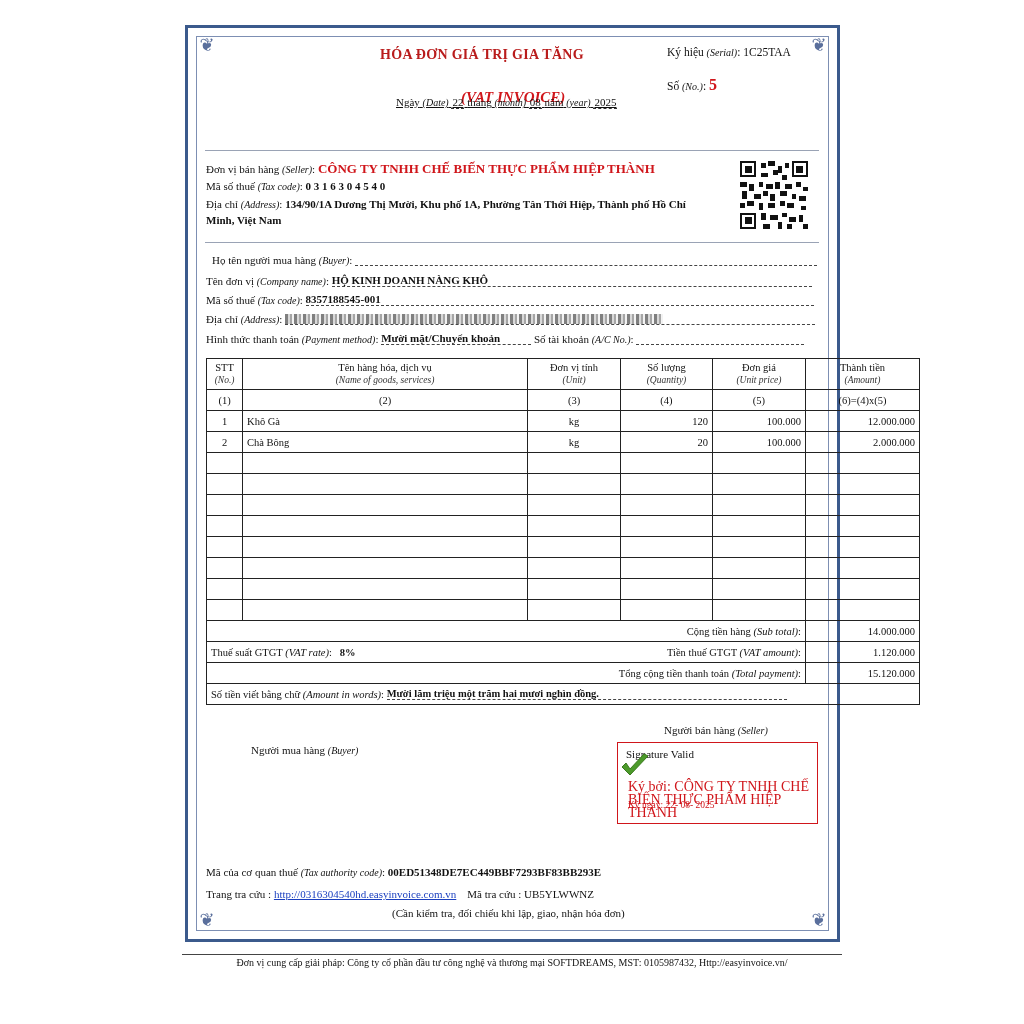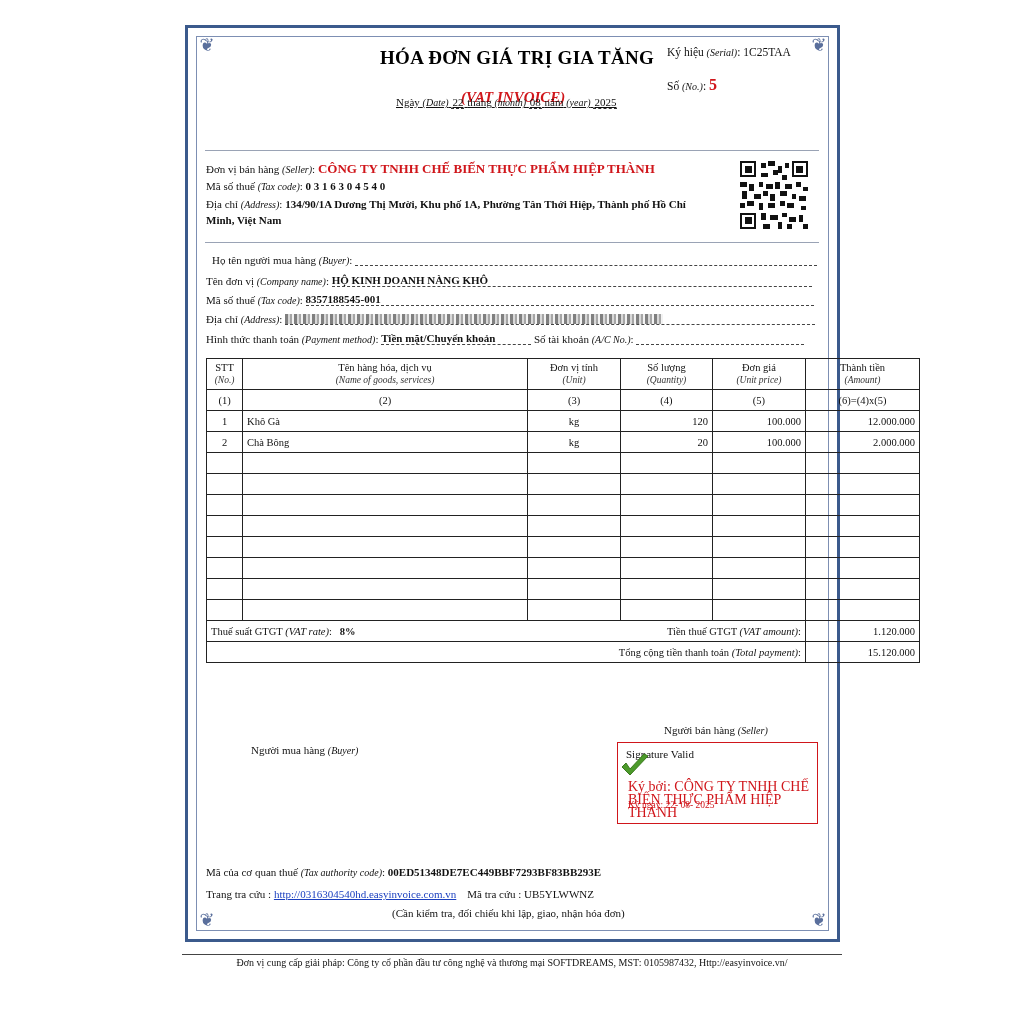--- a/index.html
+++ b/index.html
@@ -4,21 +4,21 @@
 <style>
   html, body { margin:0; padding:0; background:#ffffff; }
   body { width:1024px; height:1024px; position:relative; overflow:hidden;
          font-family:"Liberation Serif", "DejaVu Serif", serif; color:#111; }
   .frame-outer { position:absolute; left:185px; top:25px; width:655px; height:917px;
                  border:3px solid #3b5a8c; box-sizing:border-box; }
   .frame-inner { position:absolute; left:196px; top:36px; width:633px; height:895px;
                  border:1px solid #7d8fb3; box-sizing:border-box; }
   .corner { position:absolute; width:22px; height:22px; color:#5a6f9c; font-size:18px; line-height:22px; text-align:center; }
   .abs { position:absolute; white-space:nowrap; }
-  .title { left:380px; top:47px; font-size:19px; font-weight:bold; color:#000000; letter-spacing:0.3px; }
+  .title { left:380px; top:47px; font-size:14px; font-weight:bold; color:#b91c1c; letter-spacing:0.3px; }
   .subtitle { left:461px; top:89px; font-size:15px; font-weight:bold; font-style:italic; color:#d0161b; }
   .date-line { left:396px; top:96px; font-size:11px;text-decoration:underline; }
   .u { border-bottom:1px dashed #333; padding:0 1px; }
   i.en { font-size:10px; }
   .serial { left:667px; top:46px; font-size:11.5px; }
   .number { left:667px; top:76px; font-size:11.5px; }
   .number b { color:#d0161b; font-size:16px; }
   .sep { position:absolute; left:205px; width:614px; height:0; border-top:1px solid #9aa3b5; }
   .line { font-size:11px; }
   .seller-name { color:#d0161b; font-weight:bold; font-size:13px; }
@@ -165,21 +165,21 @@
   <b class="dashfill" style="width:508px;">8357188545-001</b>
 </div>
 <div class="abs line" style="left:206px;top:312px;">
   <span>Địa chỉ</span>
   <i class="en">(Address)</i>:
   <span class="dashfill" style="width:530px;"><span class="blur"></span></span>
 </div>
 <div class="abs line" style="left:206px;top:332px;">
   <span>Hình thức thanh toán</span>
   <i class="en">(Payment method)</i>:
-  <b class="dashfill" style="width:150px;">Tiền mặt/Chuyển khoản</b>
+  <b class="dashfill" style="width:150px;">Mười mặt/Chuyển khoản</b>
   <span>Số tài khoản</span>
   <i class="en">(A/C No.)</i>:
   <span class="dashfill" style="width:168px;"></span>
 </div>
 
 <table class="items">
   <colgroup>
     <col style="width:31px">
       <col style="width:245px">
       <col style="width:80px">
@@ -281,20 +281,27 @@
       <tr>
         <td></td>
         <td></td>
         <td></td>
         <td></td>
         <td></td>
         <td></td>
       </tr>
     </tbody>
   <tbody>
+    <tr>
+      <td colspan="5" class="r">
+        <span>Cộng tiền hàng</span>
+        <i>(Sub total)</i>:
+      </td>
+      <td class="r">14.000.000</td>
+    </tr>
     <tr>
       <td colspan="5">
         <span style="float:left">
           <span>Thuế suất GTGT</span>
           <i>(VAT rate)</i>:&nbsp;&nbsp;
           <b>8%</b>
         </span>
         <span style="float:right">
           <span>Tiền thuế GTGT</span>
           <i>(VAT amount)</i>:
@@ -302,20 +309,27 @@
       </td>
       <td class="r">1.120.000</td>
     </tr>
     <tr>
       <td colspan="5" class="r">
         <span>Tổng cộng tiền thanh toán</span>
         <i>(Total payment)</i>:
       </td>
       <td class="r">15.120.000</td>
     </tr>
+    <tr>
+      <td colspan="6">
+        <span>Số tiền viết bằng chữ</span>
+        <i>(Amount in words)</i>:
+        <b class="dashfill" style="width:400px;">Mười lăm triệu một trăm hai mươi nghìn đồng.</b>
+      </td>
+    </tr>
   </tbody>
 </table>
 
 <div class="abs line" style="left:251px;top:744px;">
   <span>Người mua hàng</span>
   <i class="en">(Buyer)</i>
 </div>
 <div class="abs line" style="left:664px;top:724px;">
   <span>Người bán hàng</span>
   <i class="en">(Seller)</i>

